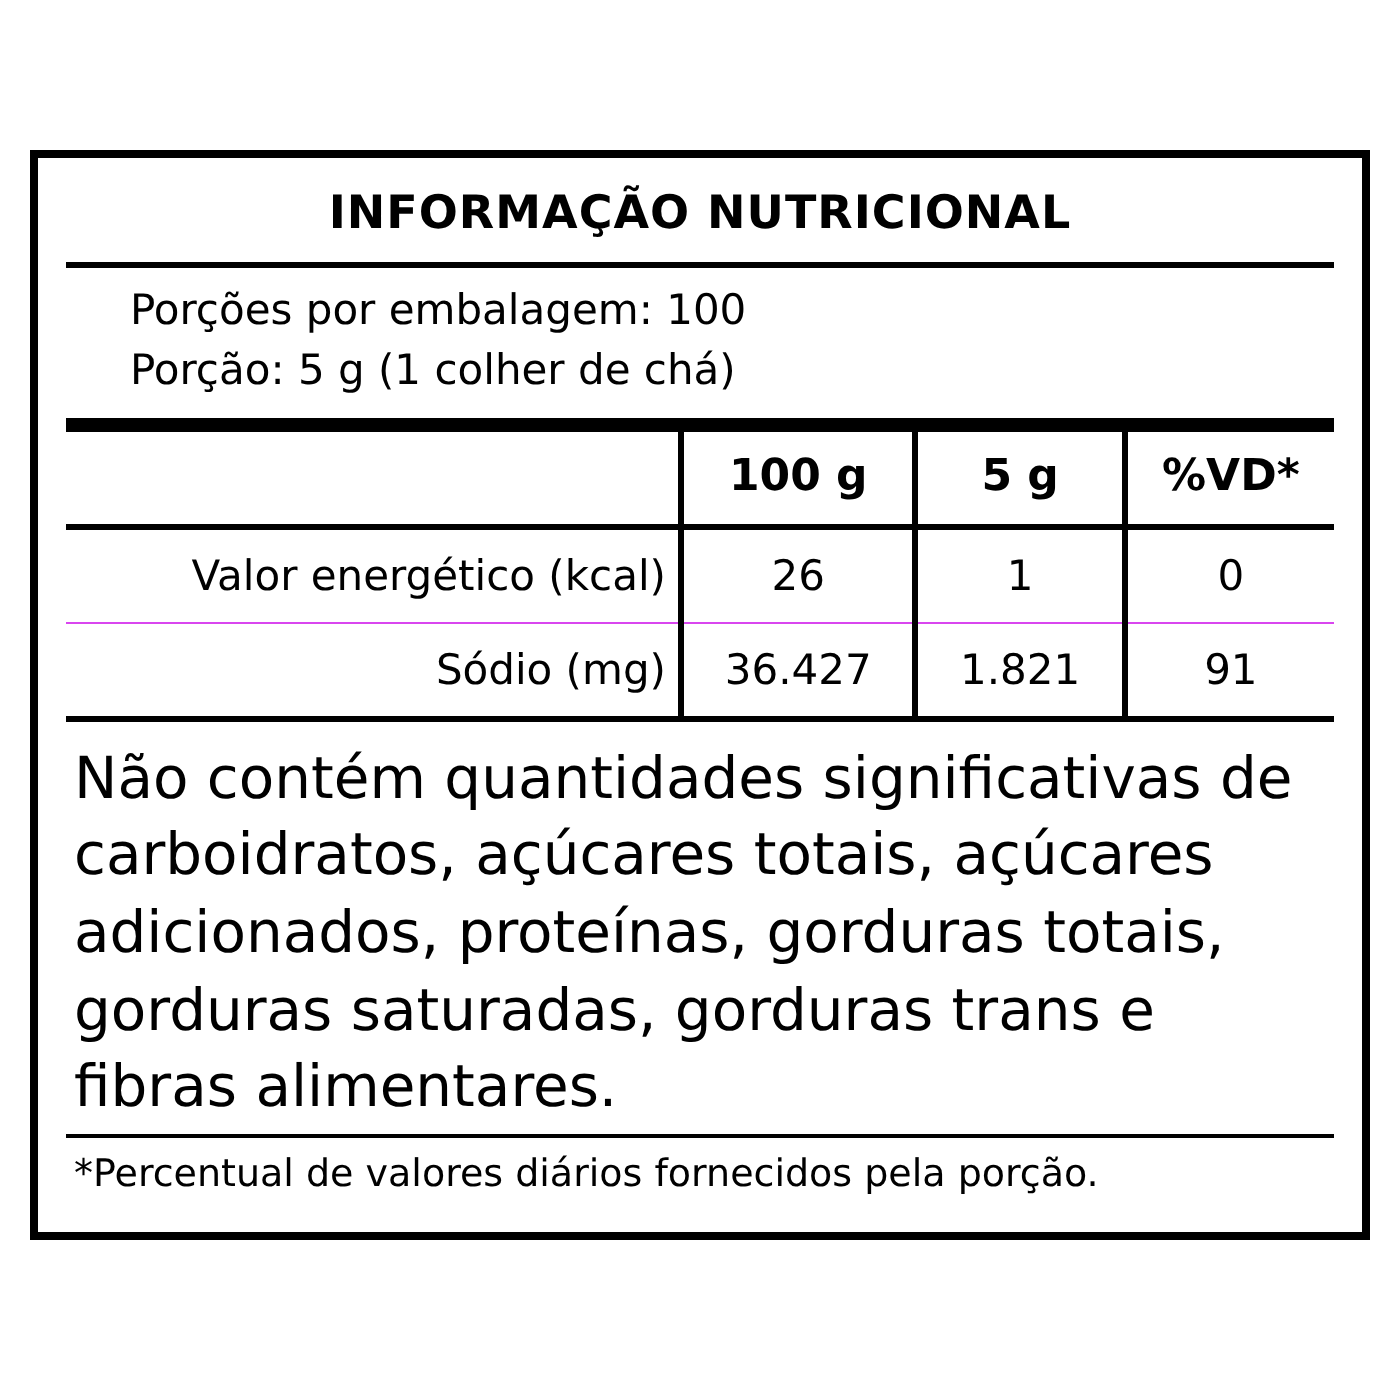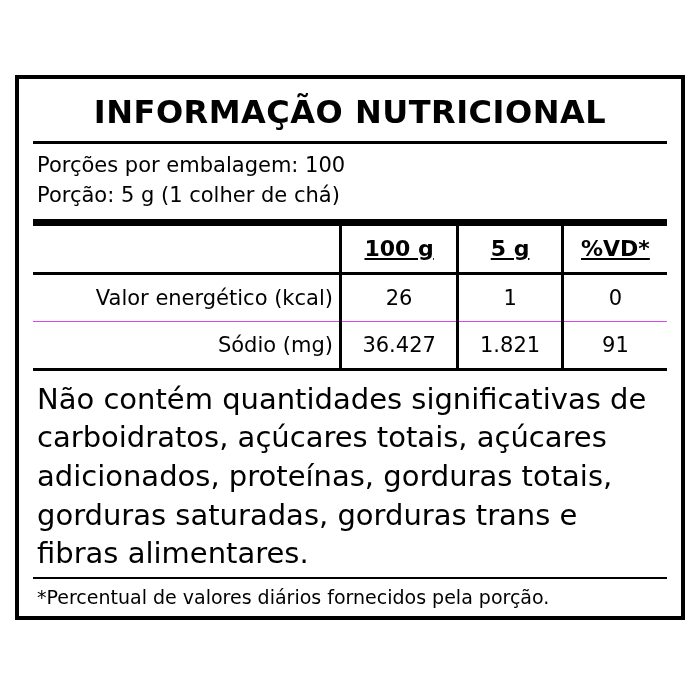--- a/index.html
+++ b/index.html
@@ -29,21 +29,21 @@
     top: 75px;
     width: 670px;
     height: 545px;
     box-sizing: border-box;
     border: 4px solid #000000;
     background: #ffffff;
     padding: 0 14px;
   }
 
   .title {
-    font-size: 32px;
+    font-size: 23px;
     font-weight: bold;
     text-align: center;
     letter-spacing: 0.5px;
     padding-top: 16px;
     padding-bottom: 11px;
     line-height: 1.1;
   }
 
   .rule-thin {
     border-top: 3px solid #000000;
@@ -57,20 +57,21 @@
     border-top: 2px solid #000000;
     height: 0;
   }
 
   .portions {
     padding: 7px 4px 8px 4px;
   }
   .portions div {
     font-size: 21px;
     line-height: 1.42;
+    margin-left: 28px;
   }
 
   
   table.nutri {
     width: 100%;
     border-collapse: collapse;
     table-layout: fixed;
     font-size: 21px;
   }
   table.nutri col.c-name  { width: 48.5%; }
@@ -80,21 +81,20 @@
 
   table.nutri th, table.nutri td {
     padding: 4px 6px;
     vertical-align: middle;
   }
   table.nutri thead th {
     font-size: 22px;
     font-weight: bold;
     text-align: center;
     height: 38px;
-    text-decoration: underline;
   }
   table.nutri thead th.blank {
     border-left: none;
   }
   table.nutri tbody td {
     height: 38px;
   }
   table.nutri td.name {
     text-align: right;
     padding-left: 4px;

